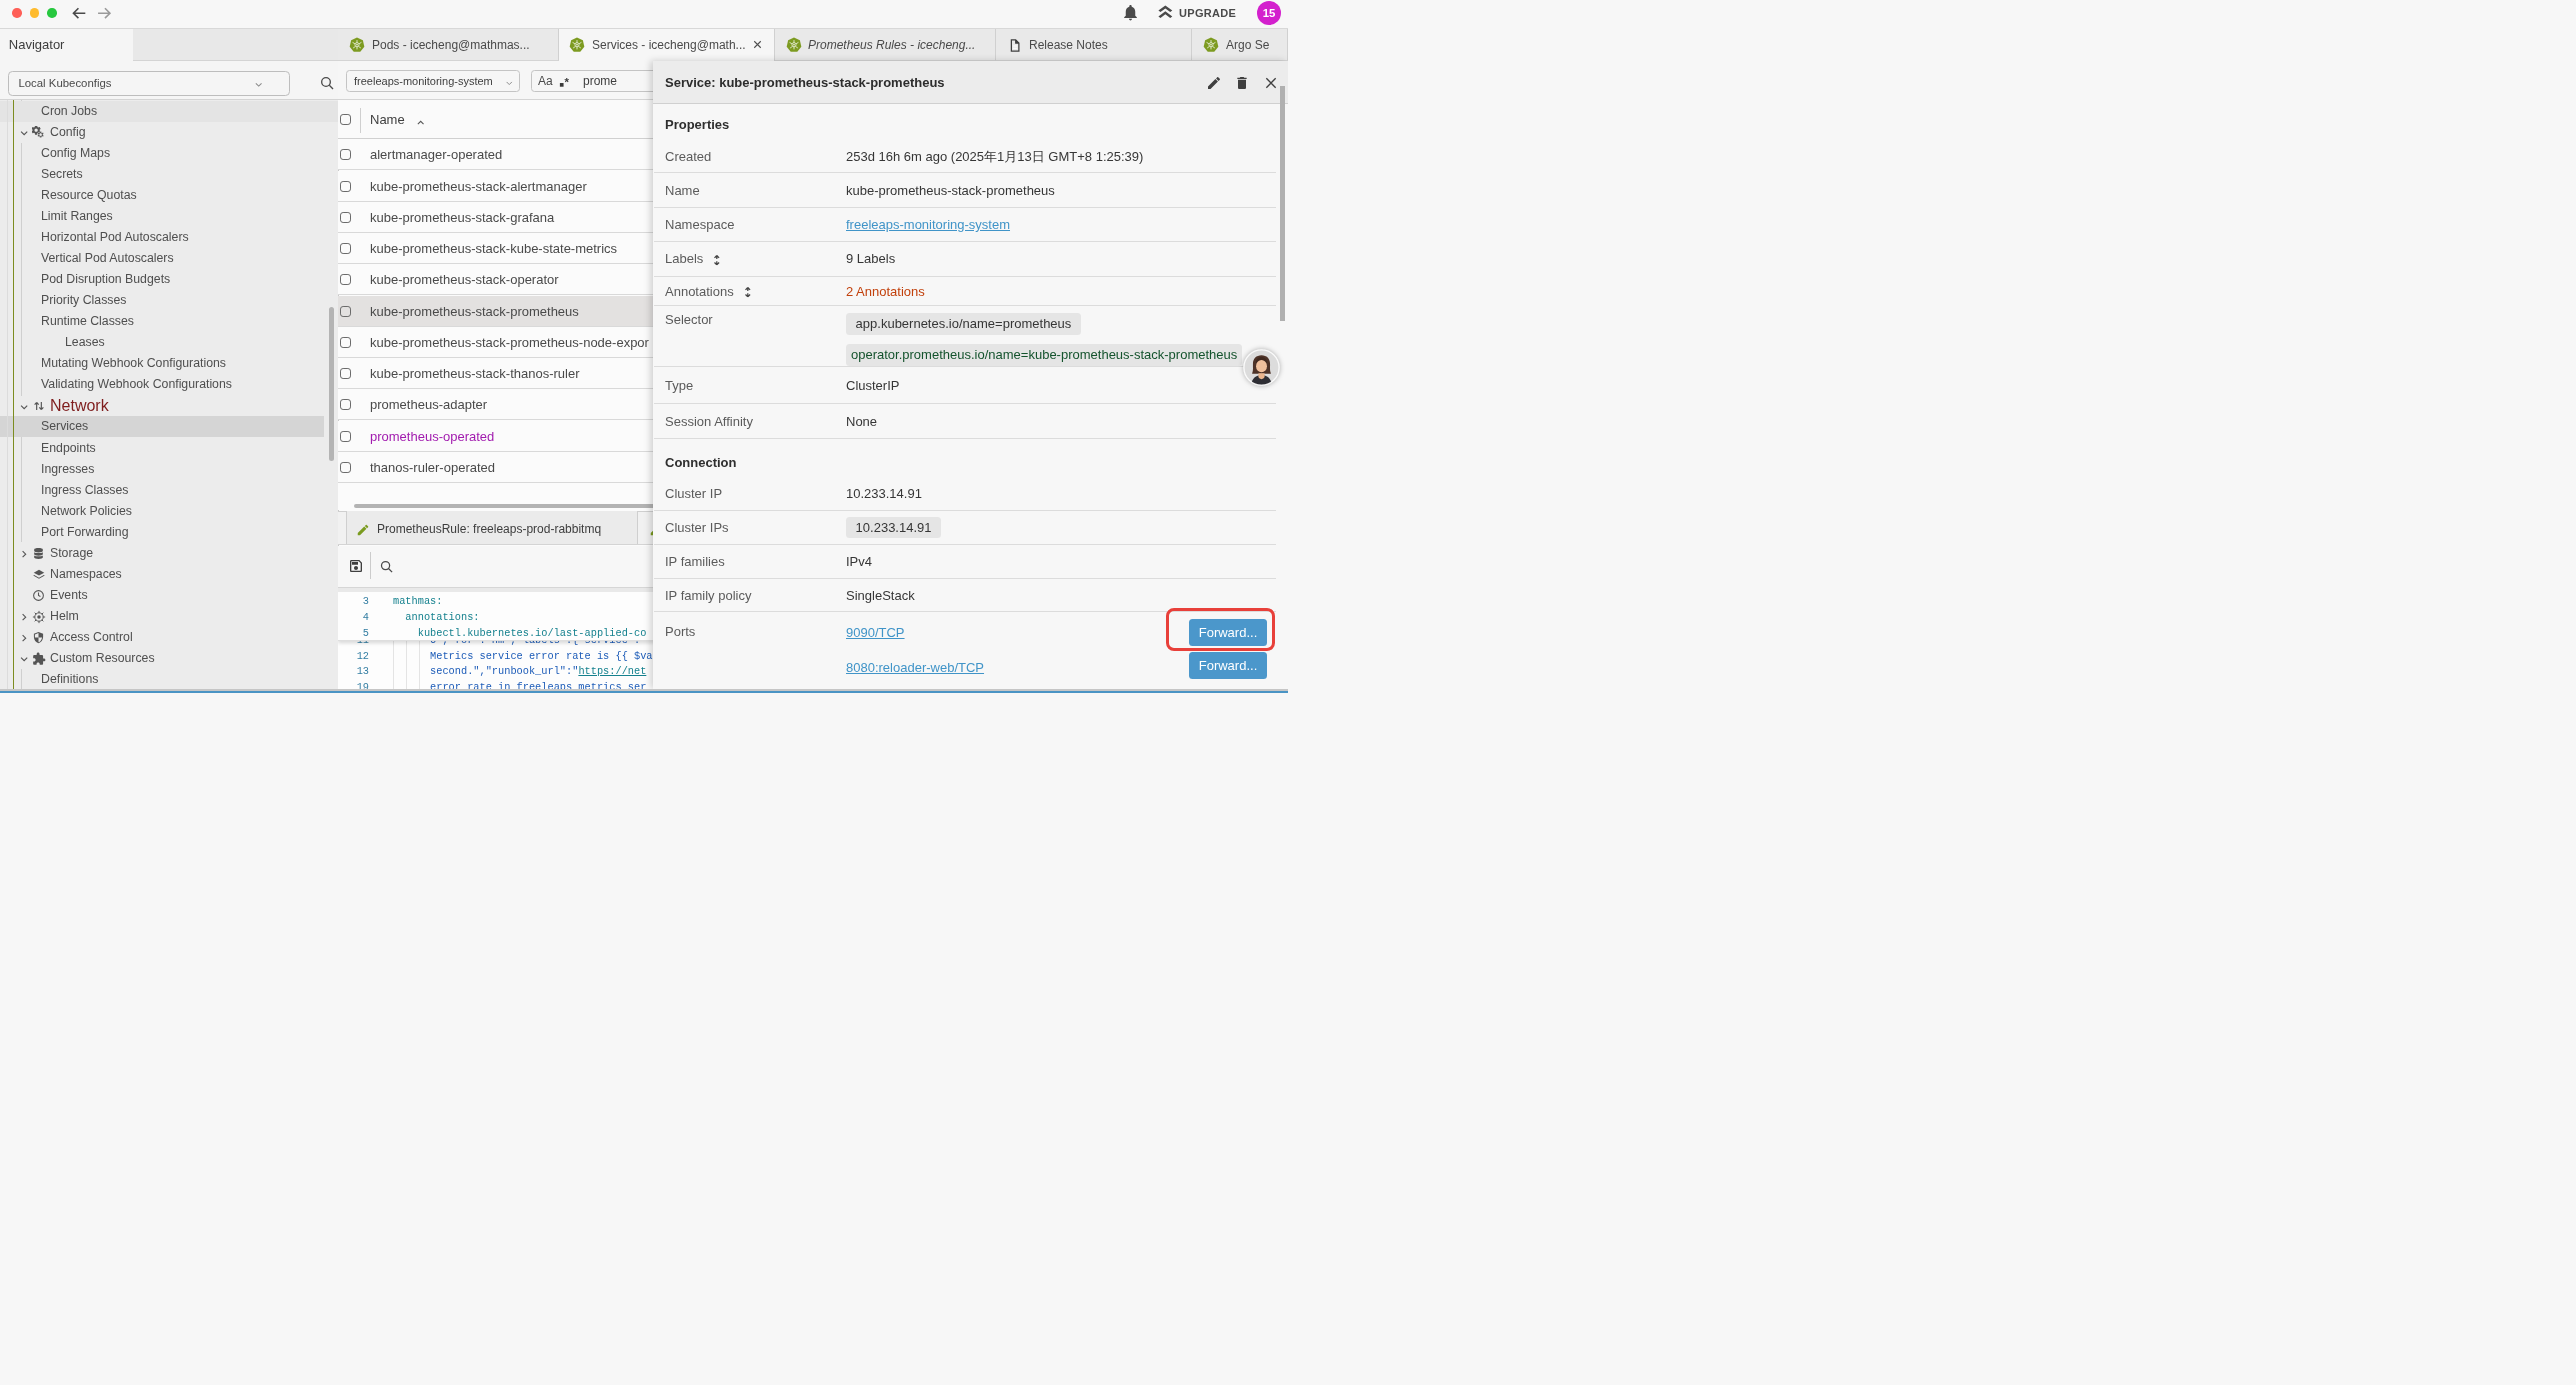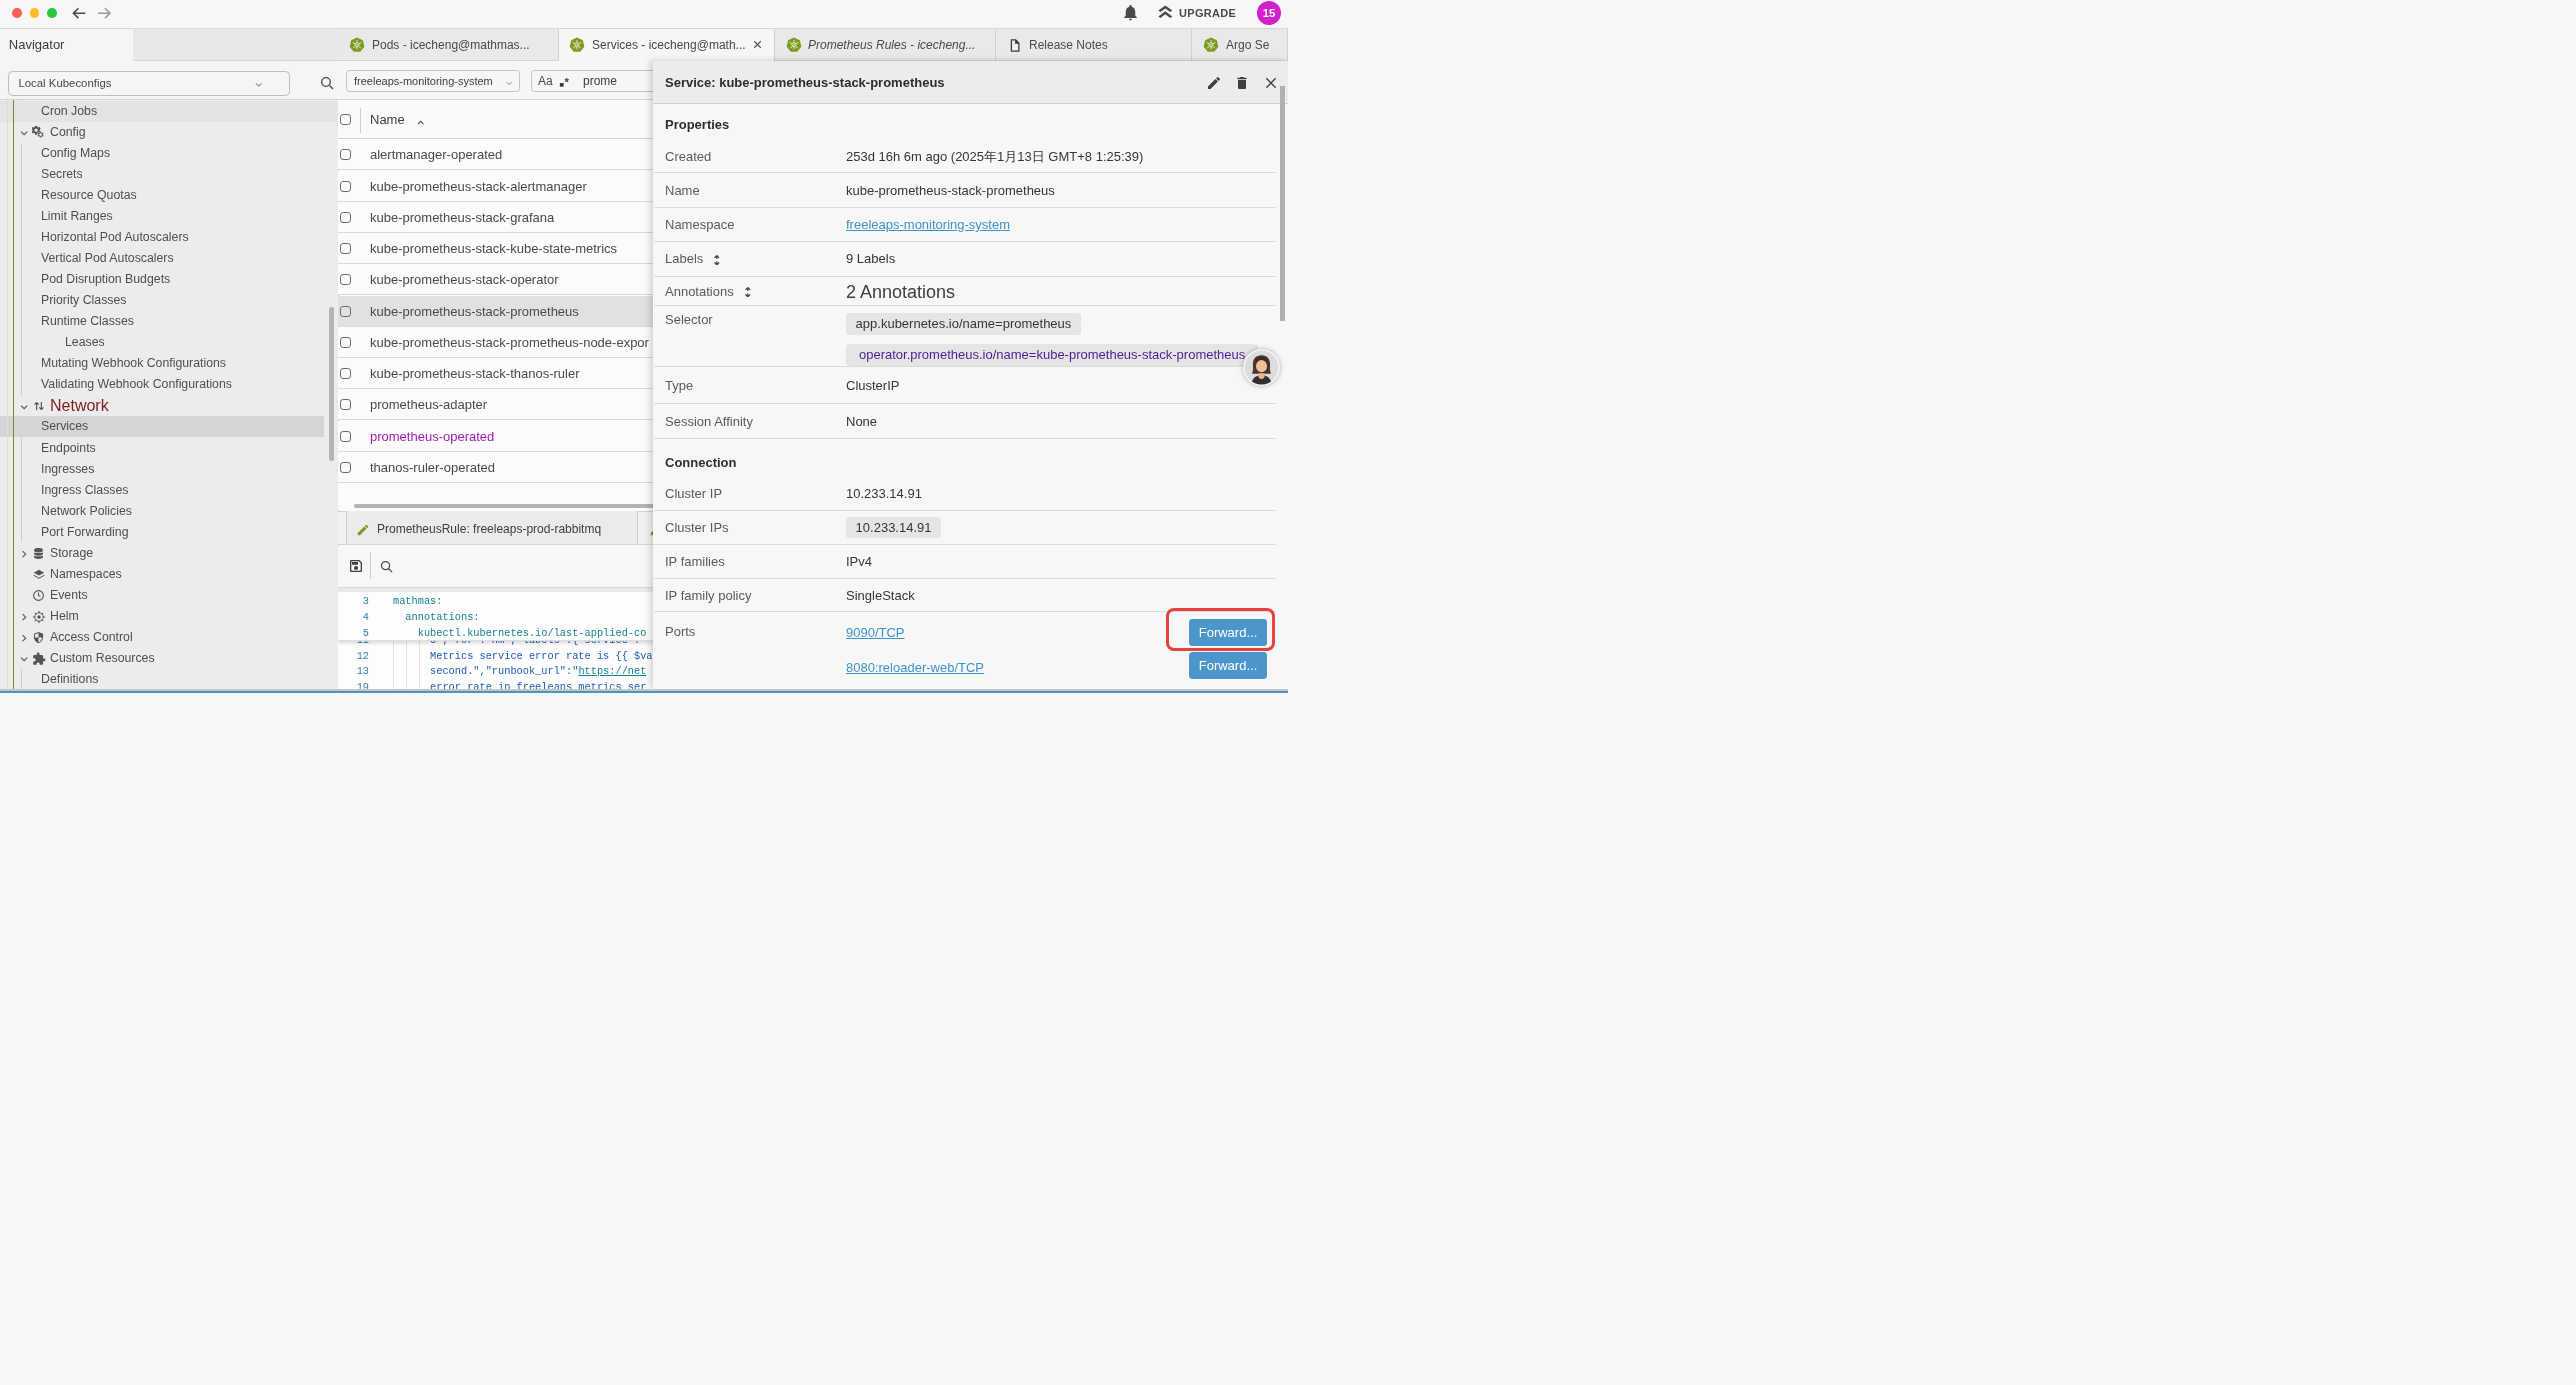--- a/index.html
+++ b/index.html
@@ -313,24 +313,24 @@
         <path d="M6 1.5L6 6 M6 1.5L3 4.5M6 1.5l3 3" transform="translate(0,0.5)"></path>
         <path d="M6 14.5L6 10M6 14.5l-3-3M6 14.5l3-3" transform="translate(0,-0.5)"></path>
       </svg></div>
 <div style="position:absolute;left:846px;top:242px;height:34px;line-height:34px;font-size:13px;color:#363636;"><span class="tx">9 Labels</span></div>
 <div style="position:absolute;left:654px;top:305px;width:622px;height:0.9px;background:#dcdcdc;"></div>
 <div style="position:absolute;left:665px;top:277px;height:30px;line-height:30px;font-size:13px;color:#5b5b5b;"><span class="tx">Annotations</span></div>
 <div style="position:absolute;left:743px;top:285px;"><svg width="9.6" height="12.3" viewBox="0 0 12 16" fill="none" stroke="#444" stroke-width="1.6">
         <path d="M6 1.5L6 6 M6 1.5L3 4.5M6 1.5l3 3" transform="translate(0,0.5)"></path>
         <path d="M6 14.5L6 10M6 14.5l-3-3M6 14.5l3-3" transform="translate(0,-0.5)"></path>
       </svg></div>
-<div style="position:absolute;left:846px;top:277px;height:30px;line-height:30px;font-size:18px;color:#404040;"><span class="tx">2 Annotations</span></div>
+<div style="position:absolute;left:846px;top:277px;height:30px;line-height:30px;font-size:13px;color:#c2410c;"><span class="tx">2 Annotations</span></div>
 <div style="position:absolute;left:665px;top:308px;height:23px;line-height:23px;font-size:13px;color:#5b5b5b;"><span class="tx">Selector</span></div>
 <div style="position:absolute;left:846px;top:313px;height:21.5px;background:#e5e5e5;border-radius:3.5px;padding:0 9.6px;line-height:21.5px;font-size:13px;color:#363636;"><span class="tx">app.kubernetes.io/name=prometheus</span></div>
-<div style="position:absolute;left:846px;top:344px;height:21.5px;background:#e5e5e5;border-radius:3.5px;padding:0 13px;line-height:21.5px;font-size:13px;color:#4c1d95;"><span class="tx">operator.prometheus.io/name=kube-prometheus-stack-prometheus</span></div>
+<div style="position:absolute;left:846px;top:344px;height:21.5px;background:#e5e5e5;border-radius:3.5px;padding:0 5px;line-height:21.5px;font-size:13px;color:#14532d;"><span class="tx">operator.prometheus.io/name=kube-prometheus-stack-prometheus</span></div>
 <div style="position:absolute;left:654px;top:366px;width:622px;height:0.9px;background:#dcdcdc;"></div>
 <div style="position:absolute;left:654px;top:403px;width:622px;height:0.9px;background:#dcdcdc;"></div>
 <div style="position:absolute;left:665px;top:367px;height:37px;line-height:37px;font-size:13px;color:#5b5b5b;"><span class="tx">Type</span></div>
 <div style="position:absolute;left:846px;top:367px;height:37px;line-height:37px;font-size:13px;color:#363636;"><span class="tx">ClusterIP</span></div>
 <div style="position:absolute;left:654px;top:438px;width:622px;height:0.9px;background:#dcdcdc;"></div>
 <div style="position:absolute;left:665px;top:404px;height:35px;line-height:35px;font-size:13px;color:#5b5b5b;"><span class="tx">Session Affinity</span></div>
 <div style="position:absolute;left:846px;top:404px;height:35px;line-height:35px;font-size:13px;color:#363636;"><span class="tx">None</span></div>
 <div style="position:absolute;left:665px;top:451px;height:24.6px;line-height:24.6px;font-size:13px;font-weight:700;color:#2f2f2f;"><span class="tx">Connection</span></div>
 <div style="position:absolute;left:654px;top:510px;width:622px;height:0.9px;background:#dcdcdc;"></div>
 <div style="position:absolute;left:665px;top:477px;height:34px;line-height:34px;font-size:13px;color:#5b5b5b;"><span class="tx">Cluster IP</span></div>

